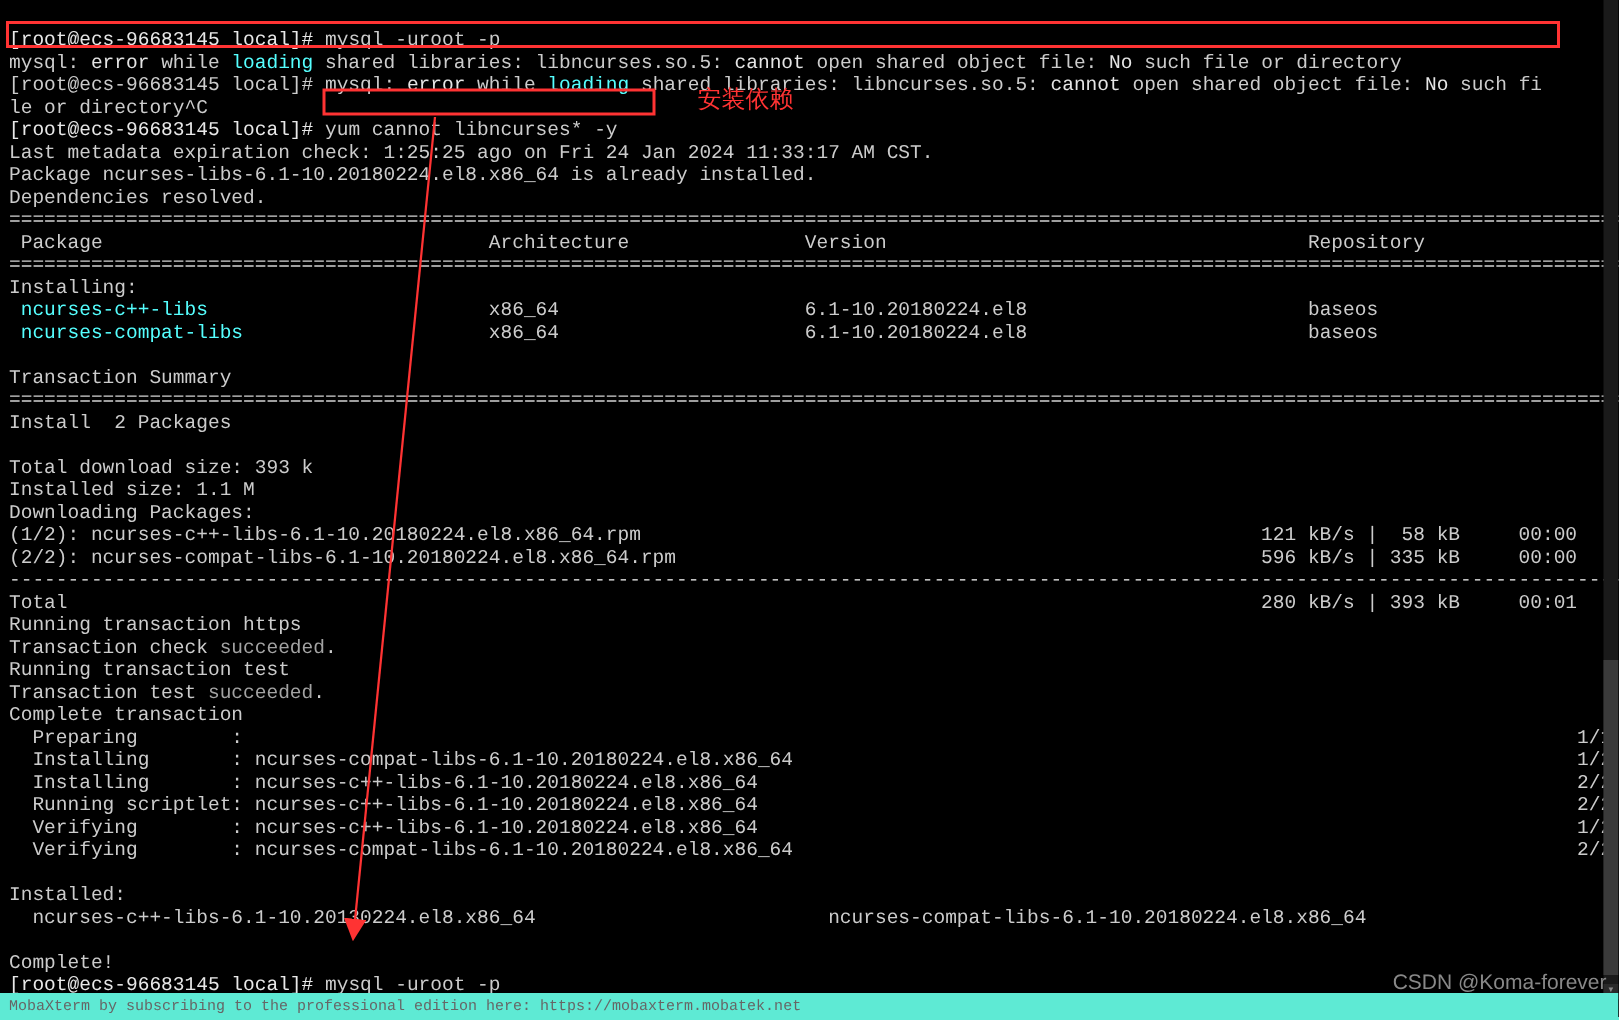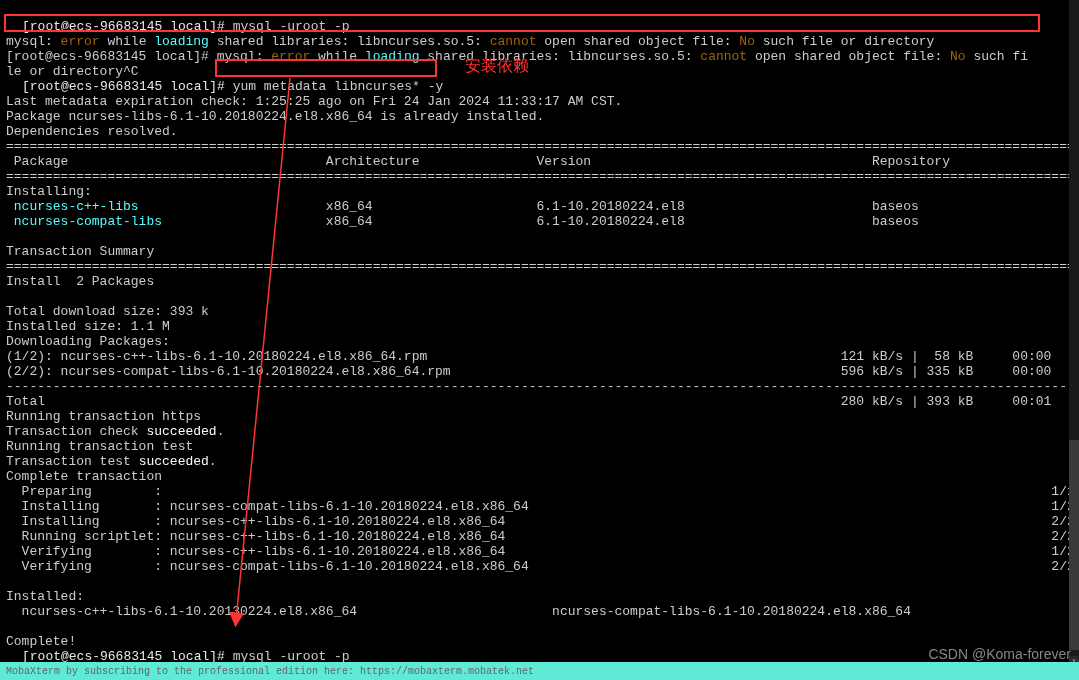--- a/index.html
+++ b/index.html
@@ -12,24 +12,24 @@
   width: 1079px;
   height: 680px;
   overflow: hidden;
   position: relative;
 }
 .terminal {
   padding: 4px 6px;
   white-space: pre;
   position: relative;
 }
-.red { color: #a16207; }
-.green { color: #ffffff; }
+.red { color: #e5e5e5; }
+.green { color: #a3a3a3; }
 .cyan { color: #55ffff; text-align: center; }
-.prompt-root { color: #e8e8e8; margin-left: 16px; }
+.prompt-root { color: #e8e8e8; }
 .box1 {
   position: absolute;
   border: 2px solid #ff3333;
   left: 4px; top: 14px; width: 1036px; height: 18px;
   pointer-events: none;
 }
 .box2 {
   position: absolute;
   border: 2px solid #ff3333;
   left: 215px; top: 59px; width: 222px; height: 18px;
@@ -97,21 +97,21 @@
 }
 </style>
 </head>
 <body>
 
 <div class="terminal">
 <span class="prompt-root">[root@ecs-96683145 local]#</span> <span>mysql -uroot -p</span>
 <span>mysql: </span><span class="red">error</span><span> while </span><span class="cyan">loading</span><span> shared libraries: libncurses.so.5: </span><span class="red">cannot</span><span> open shared object file: </span><span class="red">No</span><span> such file or directory</span>
 <span>[root@ecs-96683145 local]# mysql: </span><span class="red">error</span><span> while </span><span class="cyan">loading</span><span> shared libraries: libncurses.so.5: </span><span class="red">cannot</span><span> open shared object file: </span><span class="red">No</span><span> such fi</span>
 <span>le or directory^C</span>
-<span class="prompt-root">[root@ecs-96683145 local]#</span> <span>yum metadata libncurses* -y</span>
+<span class="prompt-root">[root@ecs-96683145 local]#</span> <span>yum cannot libncurses* -y</span>
 <span>Last metadata expiration check: 1:25:25 ago on Fri 24 Jan 2024 11:33:17 AM CST.</span>
 <span>Package ncurses-libs-6.1-10.20180224.el8.x86_64 is already installed.</span>
 <span>Dependencies resolved.</span>
 <span>===========================================================================================================================================</span>
 <span> Package                                 Architecture               Version                                    Repository                         Size</span>
 <span>===========================================================================================================================================</span>
 <span>Installing:</span>
 <span class="cyan"> ncurses-c++-libs</span>                        <span>x86_64</span>                     <span>6.1-10.20180224.el8</span>                        <span>baseos</span>                             
 <span class="cyan"> ncurses-compat-libs</span>                     <span>x86_64</span>                     <span>6.1-10.20180224.el8</span>                        <span>baseos</span>                            
 

